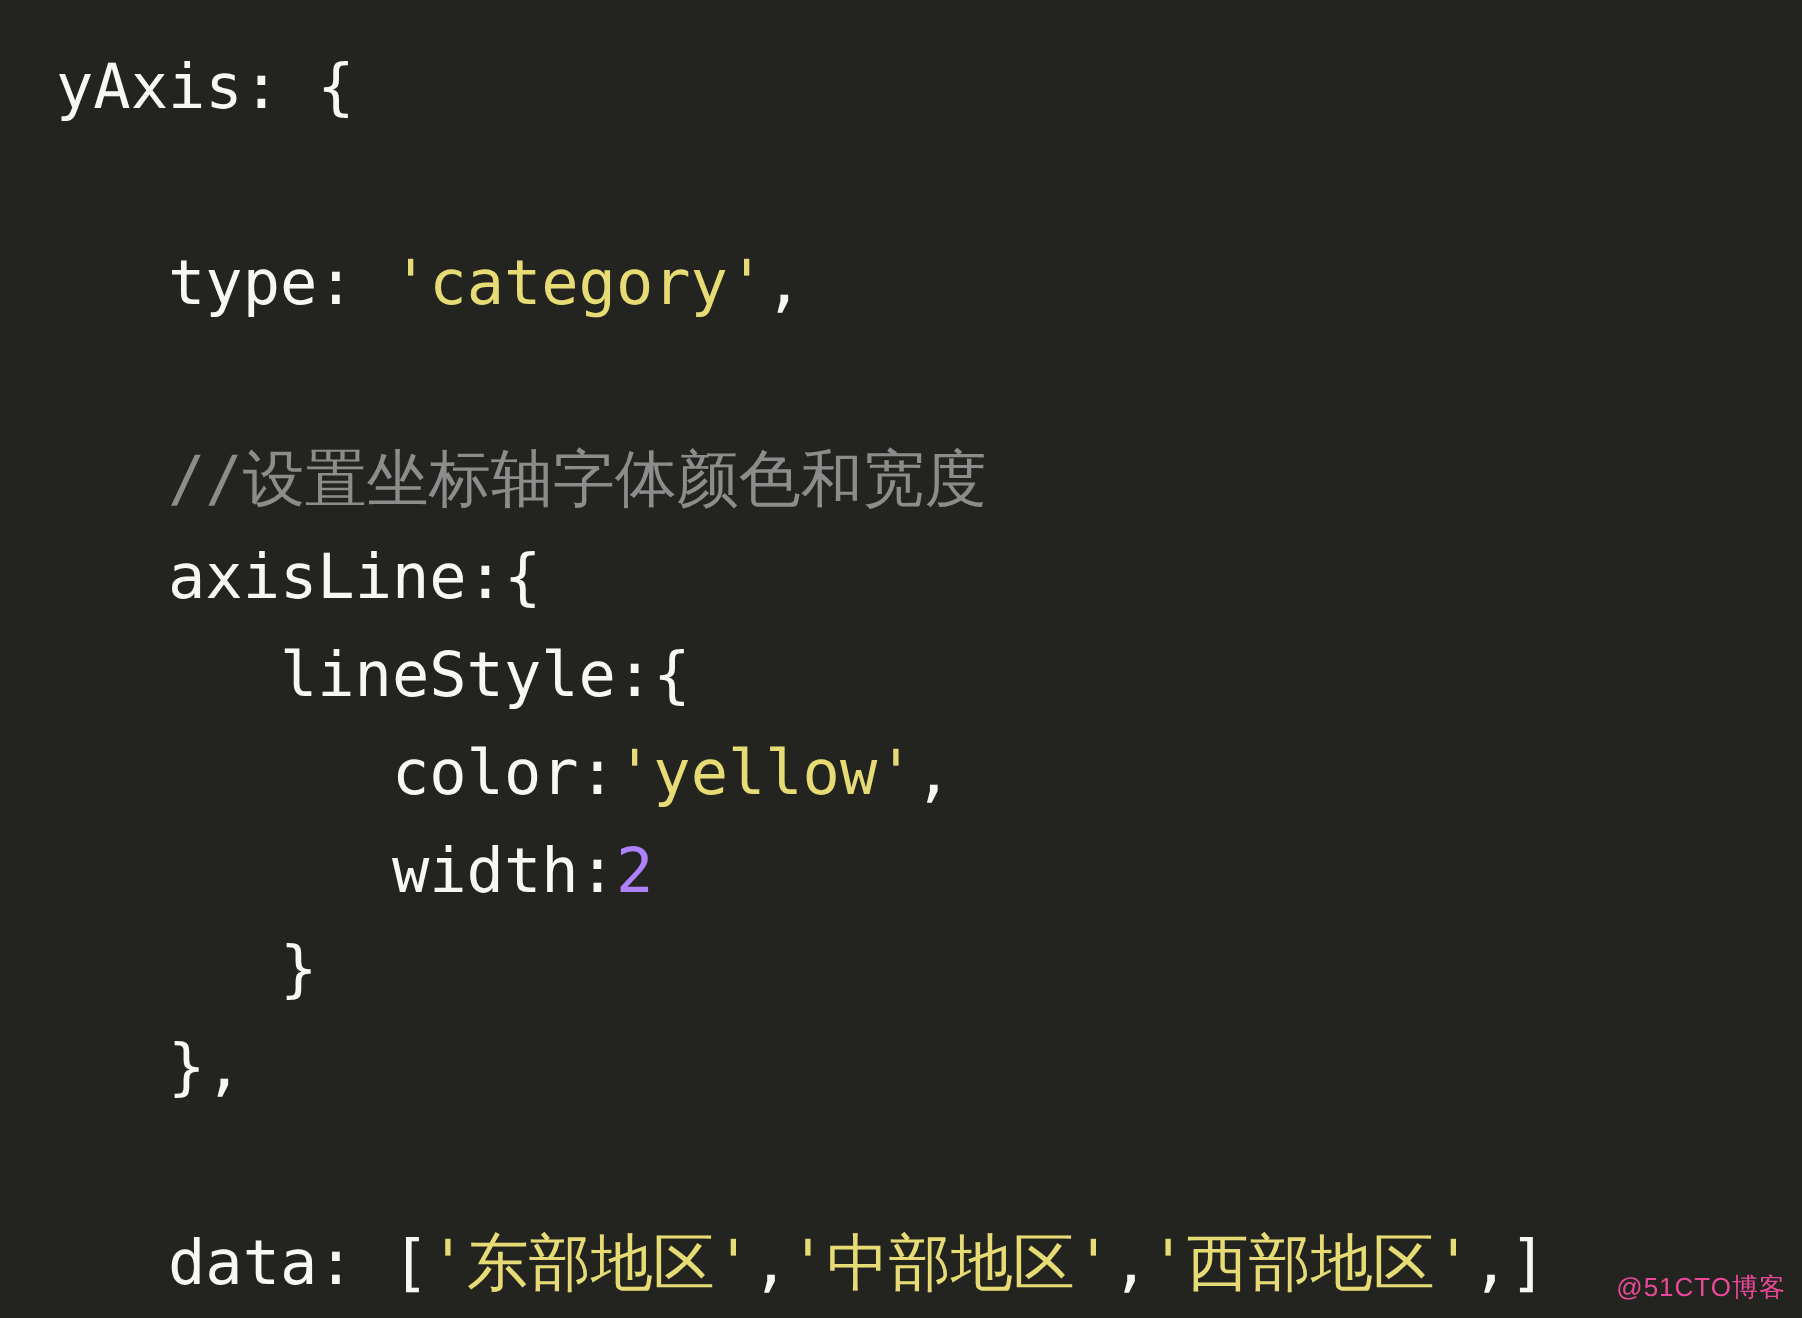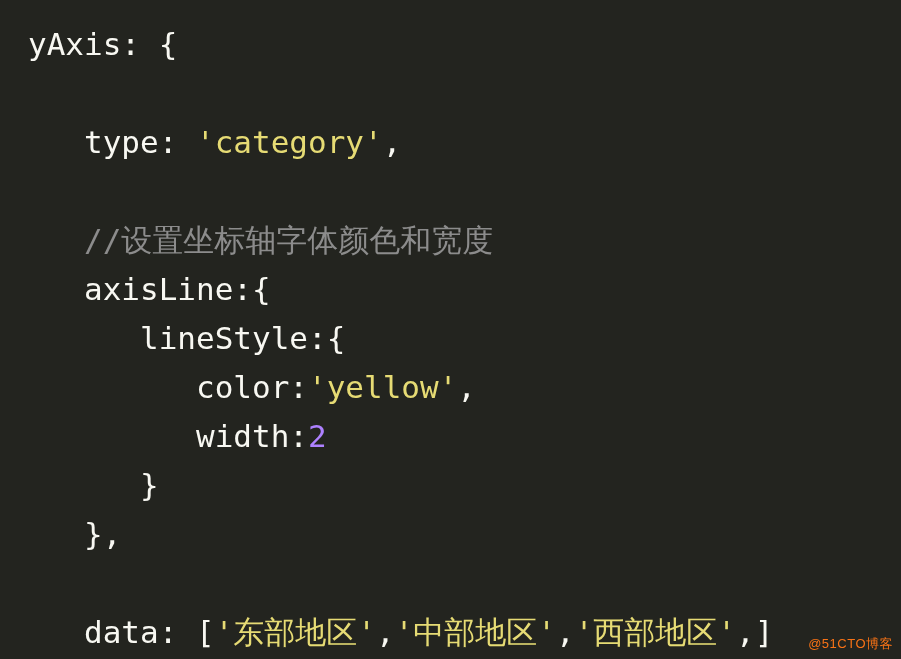--- a/index.html
+++ b/index.html
@@ -24,21 +24,21 @@
   .tok-punc  { color: #f8f8f2; }
   .tok-str   { color: #e6db74; }
   .tok-num   { color: #ae81ff; }
   .tok-comm  { color: #8c8c8c; }
   .watermark {
     position: absolute;
     right: 8px;
     bottom: 6px;
     font-family: sans-serif;
     font-size: 13px;
-    color: #f97316;
+    color: #ec4899;
     letter-spacing: 0.5px;
   }
 </style>
 </head>
 <body>
 
 <pre class="code"><span><span class="tok-key">yAxis</span><span class="tok-punc">: </span><span class="tok-punc">{</span></span>
 <span></span>
 <span><span>   </span><span class="tok-key">type</span><span class="tok-punc">: </span><span class="tok-str">'</span><span class="tok-str">category</span><span class="tok-str">'</span><span class="tok-punc">,</span></span>
 <span></span>

